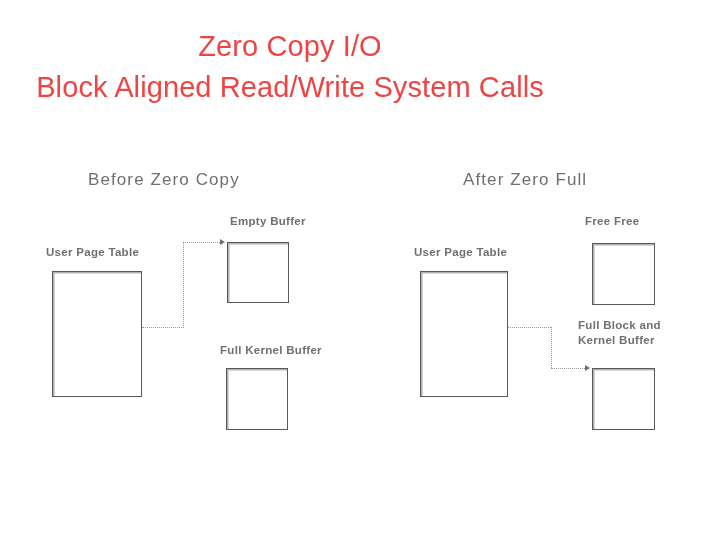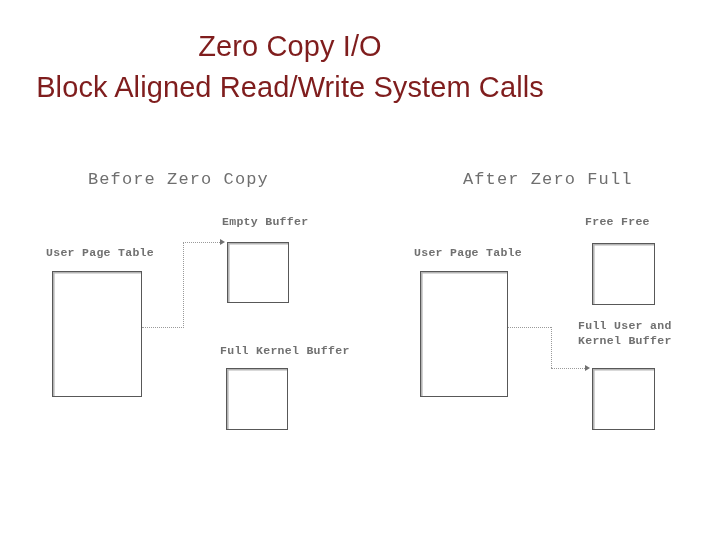--- a/index.html
+++ b/index.html
@@ -16,36 +16,35 @@
     -webkit-font-smoothing: antialiased;
   }
 
   
   #slide-title {
     position: absolute;
     left: 0;
     top: 26px;
     width: 580px;
     text-align: center;
-    color: #7f1d1d;
+    color: #ef4444;
     font-size: 29px;
     line-height: 1.42;
     font-weight: 400;
     letter-spacing: 0.1px;
     white-space: pre-line;
   }
 
   
   #diagram-area {
     position: absolute;
     left: 0;
     top: 0;
     width: 720px;
     height: 428px;
-    font-family: Liberation Mono, monospace;
   }
 
   .panel-heading {
     position: absolute;
     color: #6f6f6f;
     font-size: 17px;
     font-weight: 400;
     letter-spacing: 1.1px;
     white-space: nowrap;
   }
@@ -98,21 +97,21 @@
 
 <div id="diagram-area">
 
   <div>
 
     <div class="panel-heading" style="left:88px; top:170px;">Before Zero Copy</div>
 
     <div class="node-label" style="left:46px; top:245px;">User Page Table</div>
     <div class="node-box" style="left:52px; top:271px; width:90px; height:126px;"></div>
 
-    <div class="node-label" style="left:222px; top:214px;">Empty Buffer</div>
+    <div class="node-label" style="left:230px; top:214px;">Empty Buffer</div>
     <div class="node-box" style="left:227px; top:242px; width:62px; height:61px;"></div>
 
     <div class="node-label" style="left:196px; top:343px;margin-left:24px;">Full Kernel Buffer</div>
     <div class="node-box" style="left:226px; top:368px; width:62px; height:62px;"></div>
 
     <div class="conn conn-h" style="left:142px; top:327px; width:42px;"></div>
     <div class="conn conn-v" style="left:183px; top:242px; height:86px;"></div>
     <div class="conn conn-h" style="left:183px; top:242px; width:39px;"></div>
     <div class="arrow-head" style="left:220px; top:238.5px;"></div>
   </div>
@@ -120,21 +119,21 @@
   <div>
 
     <div class="panel-heading" style="left:463px; top:170px;">After Zero Full</div>
 
     <div class="node-label" style="left:414px; top:245px;">User Page Table</div>
     <div class="node-box" style="left:420px; top:271px; width:88px; height:126px;"></div>
 
     <div class="node-label" style="left:585px; top:214px;">Free Free</div>
     <div class="node-box" style="left:592px; top:243px; width:63px; height:62px;"></div>
 
-    <div class="node-label" style="left:578px; top:318px;">Full User and
+    <div class="node-label" style="left:578px; top:318px;">Full Block and
 Kernel Buffer</div>
     <div class="node-box" style="left:592px; top:368px; width:63px; height:62px;"></div>
 
     <div class="conn conn-h" style="left:508px; top:327px; width:43px;"></div>
     <div class="conn conn-v" style="left:551px; top:327px; height:41px;"></div>
     <div class="conn conn-h" style="left:551px; top:368px; width:36px;"></div>
     <div class="arrow-head" style="left:585px; top:364.5px;"></div>
   </div>
 
 </div>

